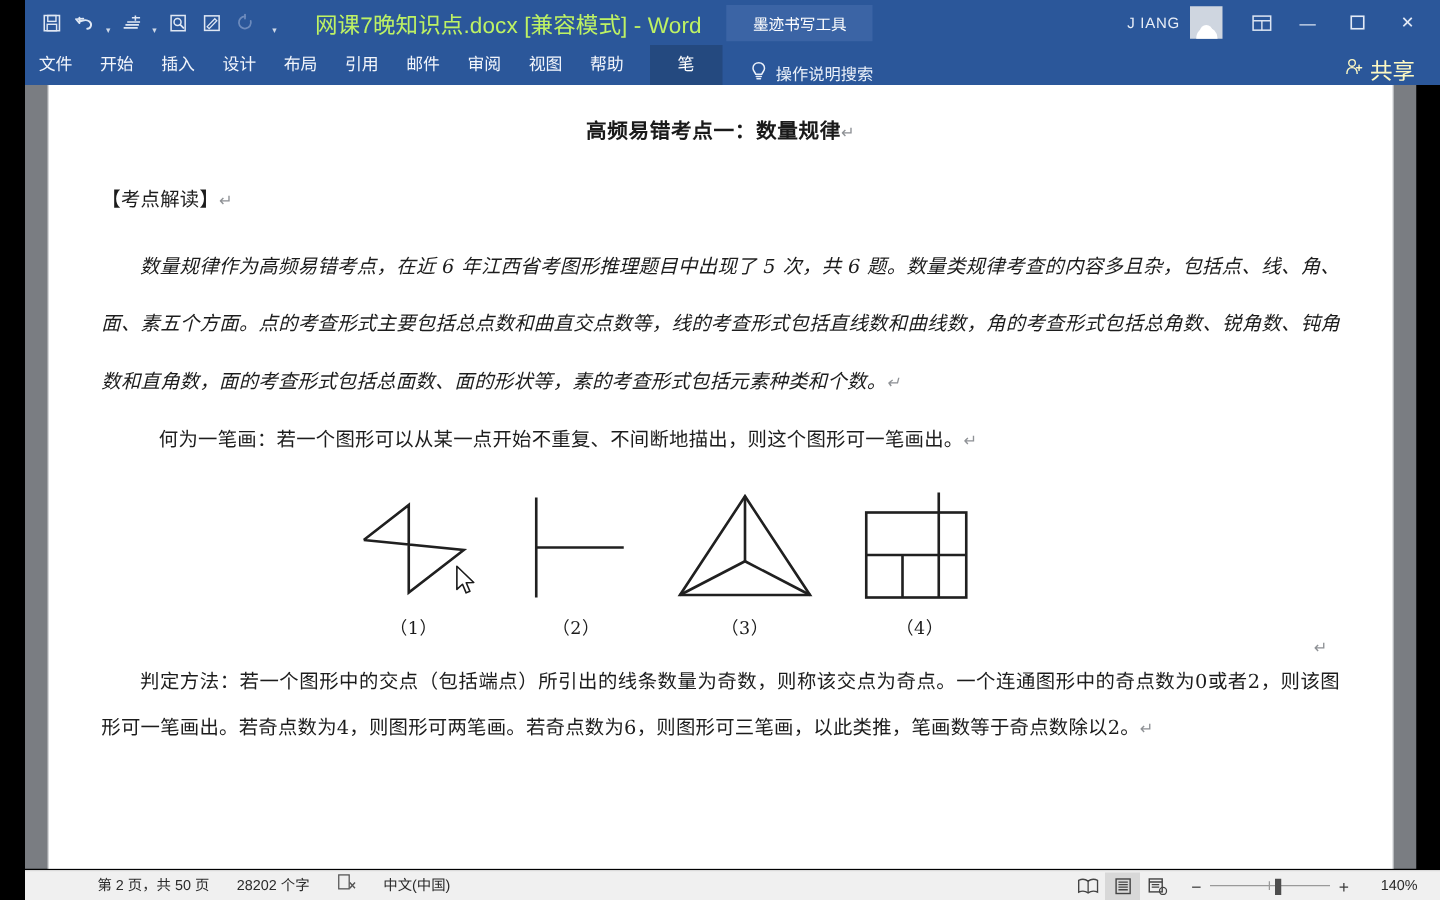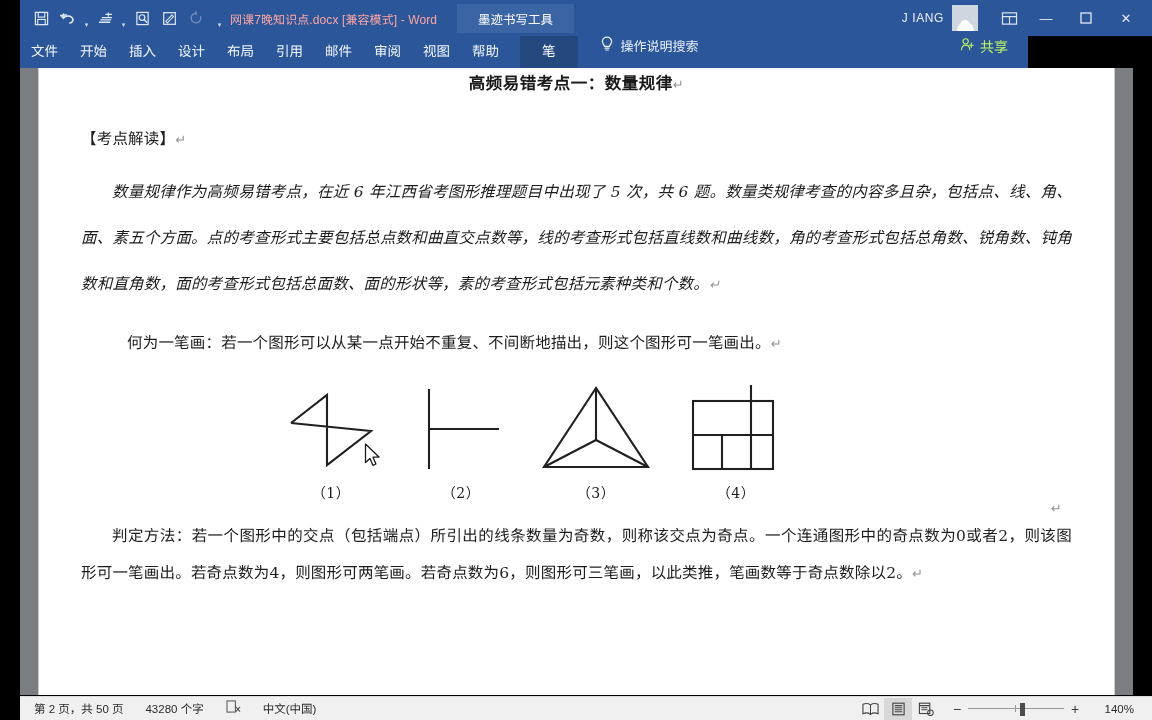--- a/index.html
+++ b/index.html
@@ -59,23 +59,23 @@
     padding-bottom: 7px;
     color: #cfd9e8;
     font-size: 7px;
     line-height: 1;
   }
   .qat-sep { width: 4px; }
   .qat-btn.dim { color: #6d8bbd; }
 
   .title-text {
     flex: 0 0 auto;
-    margin-left: 6px;
-    font-size: 12px;
-    color: #fca5a5;
+    margin-left: 28px;
+    font-size: 18px;
+    color: #bef264;
     white-space: nowrap;
     letter-spacing: 0.1px;
   }
   .ink-tool {
     margin-left: 20px;
     font-size: 12.5px;
     color: #ffffff;
     background: #3b64a5;
     padding: 5px 21px;
     white-space: nowrap;
@@ -128,25 +128,25 @@
     color: #e3eaf6;
     font-size: 13px;
   }
   .wbtn.close-gap { margin-right: 6px; }
 
   
   .tabbar {
     position: absolute;
     left: 20px;
     top: 36px;
-    width: 1008px;
+    width: 1132px;
     height: 32px;
     background: #2b579a;
     display: flex;
-    align-items: flex-start;
+    align-items: flex-end;
     color: #ffffff;
   }
   .tab {
     font-size: 13.5px;
     padding: 0 11px;
     height: 32px;
     line-height: 32px;
     white-space: nowrap;
     color: #f2f5fb;
   }
@@ -163,23 +163,23 @@
     margin-left: 22px;
     font-size: 13px;
     color: #eaf0f9;
     white-space: nowrap;
   }
   .tab-spacer { flex: 1 1 auto; }
   .share {
     display: flex;
     align-items: center;
     gap: 5px;
-    font-size: 14px;
+    font-size: 18px;
     margin-right: 20px;
-    color: #bef264;
+    color: #fef9c3;
     white-space: nowrap;
   }
 
   
   .docarea {
     position: absolute;
     left: 20px;
     top: 68px;
     width: 1113px;
     height: 627px;
@@ -202,21 +202,21 @@
     right: 42px;
     bottom: 0;
   }
 
   .doc-title {
     text-align: center;
     font-family: "DejaVu Serif", "Liberation Serif", serif;
     font-weight: bold;
     font-size: 16.5px;
     color: #1a1a1a;
-    padding-top: 2px;
+    padding-top: 23px;
     letter-spacing: 0.5px;
     position: relative;
   }
   .pilcrow {
     color: #8f9296;
     font-size: 13px;
     font-family: "Liberation Sans", sans-serif;
     font-weight: normal;
   }
 
@@ -231,21 +231,21 @@
   .p.bracket { margin-top: 22px; }
   .p.body { margin-top: 6px; text-indent: 2em; font-style: italic; }
   .h2 {
     font-family: "DejaVu Serif", "Liberation Serif", serif;
     font-weight: bold;
     font-size: 15.5px;
     color: #111;
     margin-top: 22px;
     letter-spacing: 0.3px;
   }
-  .p.indent1 { margin-top: 12px; padding-left: 46px; }
+  .p.indent1 { padding-left: 46px; }
   .p.indent2 { margin-top: 10px; padding-left: 46px; }
   .p.tail { margin-top: 10px; text-indent: 2em; line-height: 37px; }
 
   
   .figures {
     position: relative;
     margin-top: 16px;
     height: 125px;
   }
   .fig {
@@ -287,21 +287,21 @@
     align-items: center;
     font-size: 11.5px;
     color: #2b2b2b;
     border-top: 1px solid #dadada;
   }
   .sb-item {
     padding: 0 11px;
     white-space: nowrap;
     line-height: 24px;
   }
-  .sb-item.first { padding-left: 14px; }
+  .sb-item.first { padding-left: 14px; margin-left: 44px; }
   .sb-spacer { flex: 1 1 auto; }
   .view-btn {
     width: 28px; height: 22px;
     display: flex; align-items: center; justify-content: center;
     color: #444;
   }
   .view-btn.active { background: #d8d8d8; }
   .zoom-slider {
     display: flex;
     align-items: center;
@@ -541,21 +541,21 @@
         </div>
 
         <div class="p tail"><span>判定方法：若一个图形中的交点（包括端点）所引出的线条数量为奇数，则称该交点为奇点。一个连通图形中的奇点数为0或者2，则该图形可一笔画出。若奇点数为4，则图形可两笔画。若奇点数为6，则图形可三笔画，以此类推，笔画数等于奇点数除以2。</span><span class="pilcrow">↵</span></div>
 
       </div>
     </div>
   </div>
 
   <div class="statusbar">
     <div class="sb-item first">第 2 页，共 50 页</div>
-    <div class="sb-item">43280 个字</div>
+    <div class="sb-item">28202 个字</div>
     <div class="sb-item">
       <svg width="15" height="13" viewBox="0 0 16 14">
         <rect x="1" y="1" width="9" height="12" fill="none" stroke="#555" stroke-width="1.1"></rect>
         <path d="M10.5 7.5 L15 12.5 M15 7.5 L10.5 12.5" stroke="#555" stroke-width="1.2"></path>
       </svg>
     </div>
     <div class="sb-item">中文(中国)</div>
 
     <div class="sb-spacer"></div>
 

